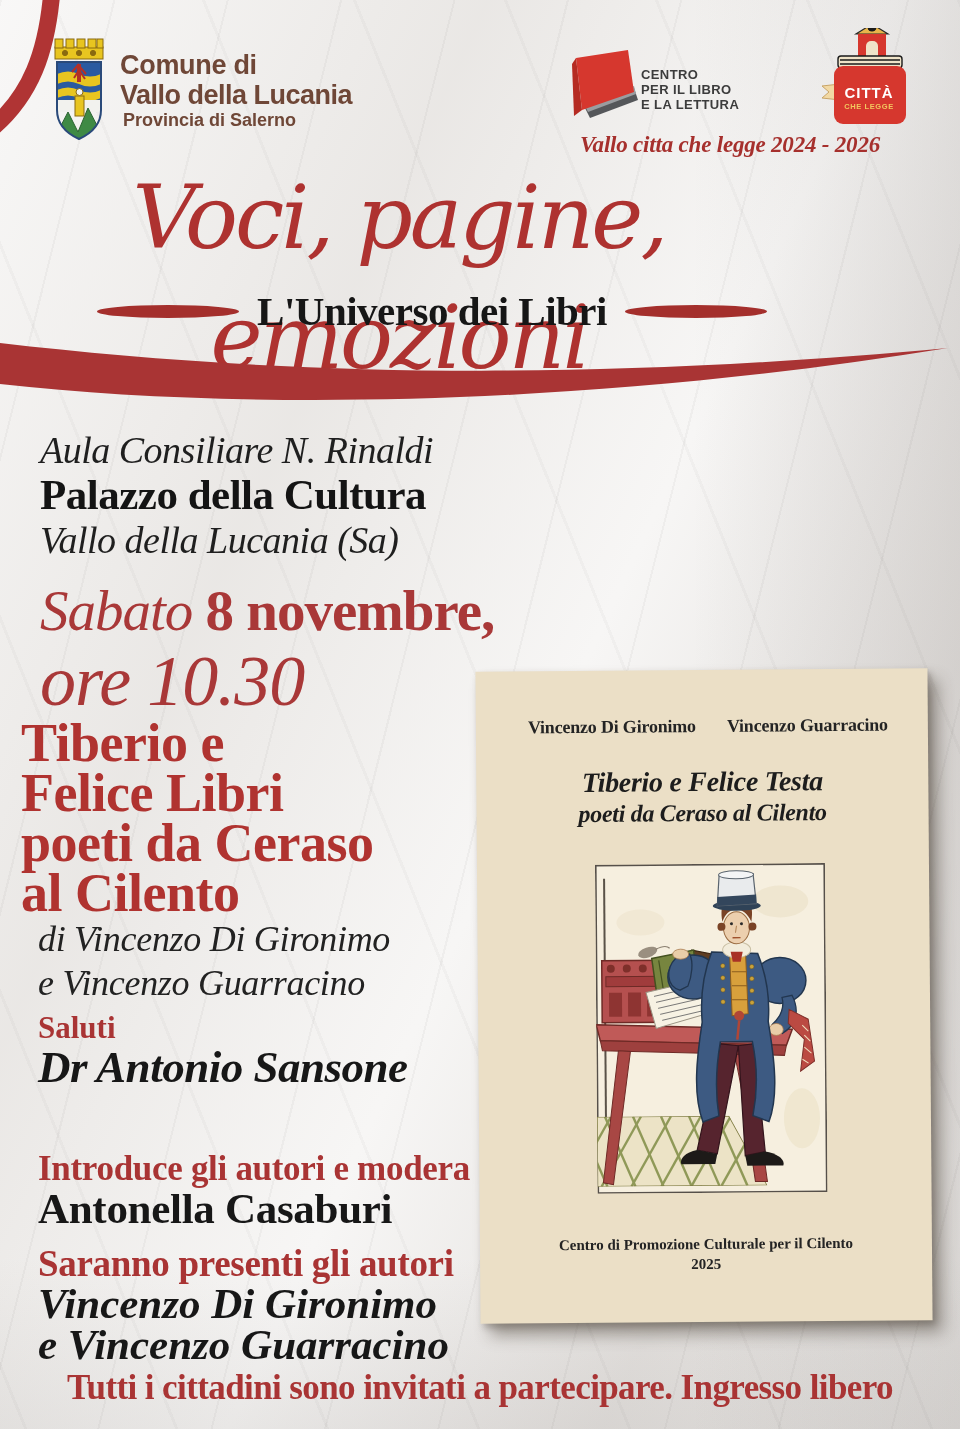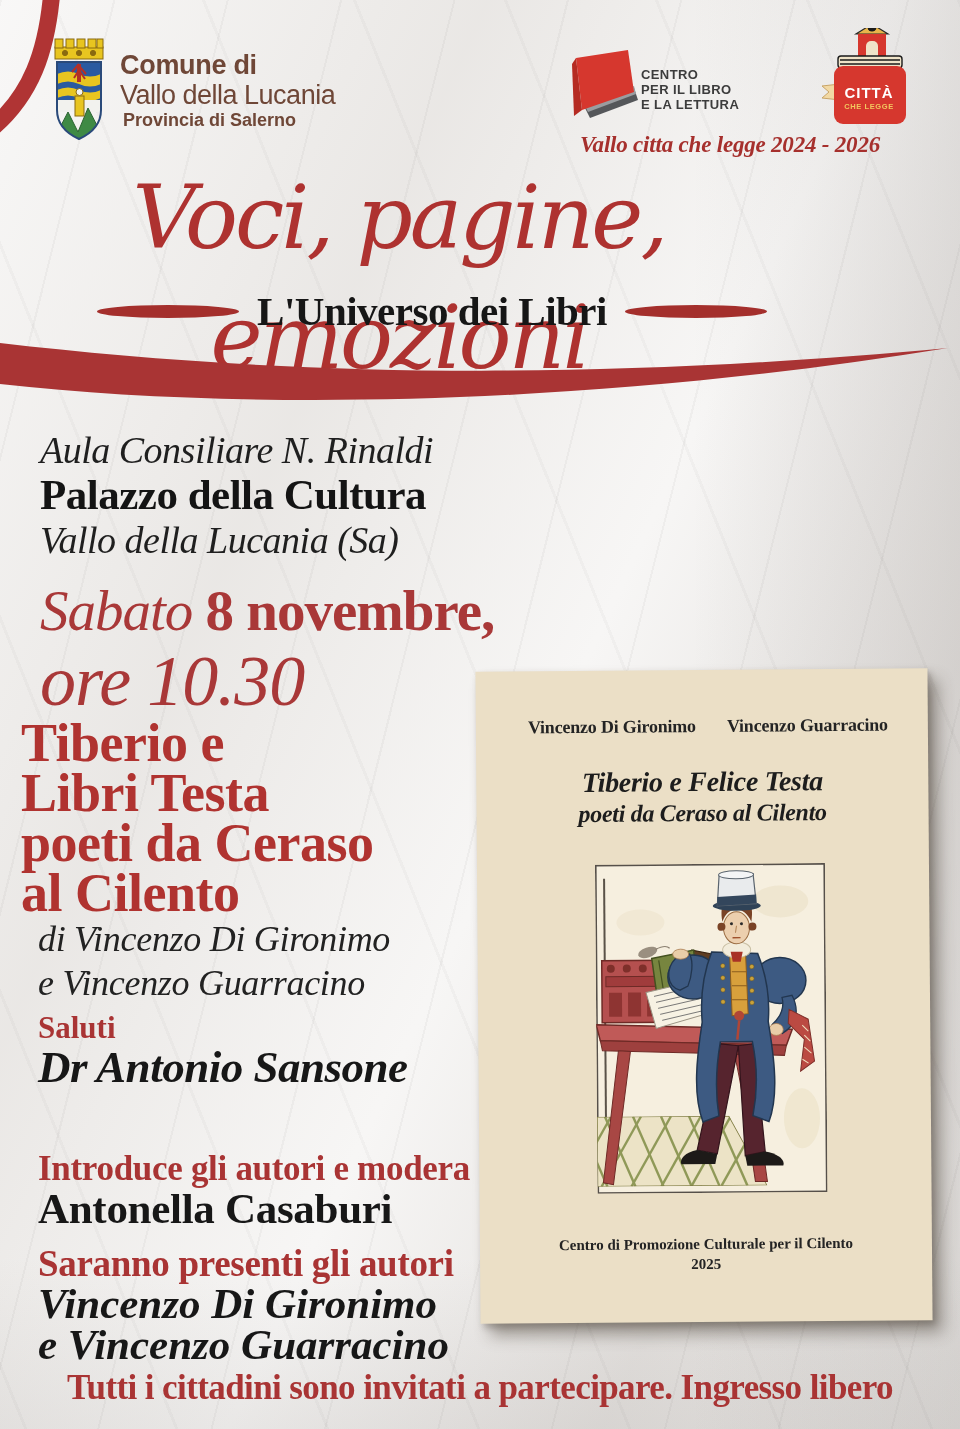--- a/index.html
+++ b/index.html
@@ -18,21 +18,21 @@
       linear-gradient(to right, transparent 72%, rgba(128,122,118,.16) 100%),
       linear-gradient(to bottom, transparent 88%, rgba(128,122,118,.12) 100%);
   }
   .abs{position:absolute;}
   .ser{font-family:"Liberation Serif", serif;}
   .sans{font-family:"Liberation Sans", sans-serif;}
   .nowrap{white-space:nowrap;}
 
   
   .muni-line1{left:120px;top:50px;font-size:27px;color:#6f4737;font-weight:bold;letter-spacing:-.3px;}
-  .muni-line2{left:120px;top:80px;font-size:27px;color:#6f4737;font-weight:normal;letter-spacing:-.5px;}
+  .muni-line2{left:120px;top:80px;font-size:27px;color:#6f4737;font-weight:bold;letter-spacing:-.5px;}
   .muni-line3{left:123px;top:110px;font-size:18px;color:#6f4737;font-weight:600;}
   .centro-text{left:641px;top:67px;font-size:13px;line-height:15px;color:#3c3c3c;font-weight:700;letter-spacing:.4px;}
   .citta-word1{left:836px;top:84px;width:66px;text-align:center;font-size:15px;font-weight:bold;color:#ffffff;letter-spacing:1px;}
   .citta-word2{left:836px;top:102px;width:66px;text-align:center;font-size:7.5px;font-weight:bold;color:#f2c75e;letter-spacing:.6px;}
   .campaign{left:555px;top:132px;width:350px;text-align:center;font-size:23px;font-weight:bold;font-style:italic;color:#a6302d;letter-spacing:-.2px;}
 
   .script-title{left:0;top:158px;width:798px;text-align:center;font-family:"DejaVu Serif",serif;
     font-style:italic;font-weight:500;font-size:88px;line-height:120px;color:#ae3230;letter-spacing:-3px;}
   .subtitle-row{left:0;top:287px;width:864px;display:flex;align-items:center;justify-content:center;gap:18px;}
   .dash{width:142px;height:13px;border-radius:50%;background:#a42f2c;}
@@ -156,21 +156,21 @@
   </svg>
 
   <div class="abs ser venue1 nowrap">Aula Consiliare N. Rinaldi</div>
   <div class="abs ser venue2 nowrap">Palazzo della Cultura</div>
   <div class="abs ser venue3 nowrap">Vallo della Lucania (Sa)</div>
 
   <div class="abs ser schedule nowrap"><span class="day">Sabato </span><span class="date">8 novembre,</span></div>
   <div class="abs ser time nowrap">ore 10.30</div>
 
   <div class="abs ser bt bt1 nowrap">Tiberio e</div>
-  <div class="abs ser bt bt2 nowrap">Libri Testa</div>
+  <div class="abs ser bt bt2 nowrap">Felice Libri</div>
   <div class="abs ser bt bt3 nowrap">poeti da Ceraso</div>
   <div class="abs ser bt bt4 nowrap">al Cilento</div>
   <div class="abs ser by by1 nowrap">di Vincenzo Di Gironimo</div>
   <div class="abs ser by by2 nowrap">e Vincenzo Guarracino</div>
 
   <div class="abs ser saluti nowrap">Saluti</div>
   <div class="abs ser mayor nowrap">Dr Antonio Sansone</div>
   <div class="abs ser mod-label nowrap">Introduce gli autori e modera</div>
   <div class="abs ser mod-name nowrap">Antonella Casaburi</div>
   <div class="abs ser pres-label nowrap">Saranno presenti gli autori</div>

